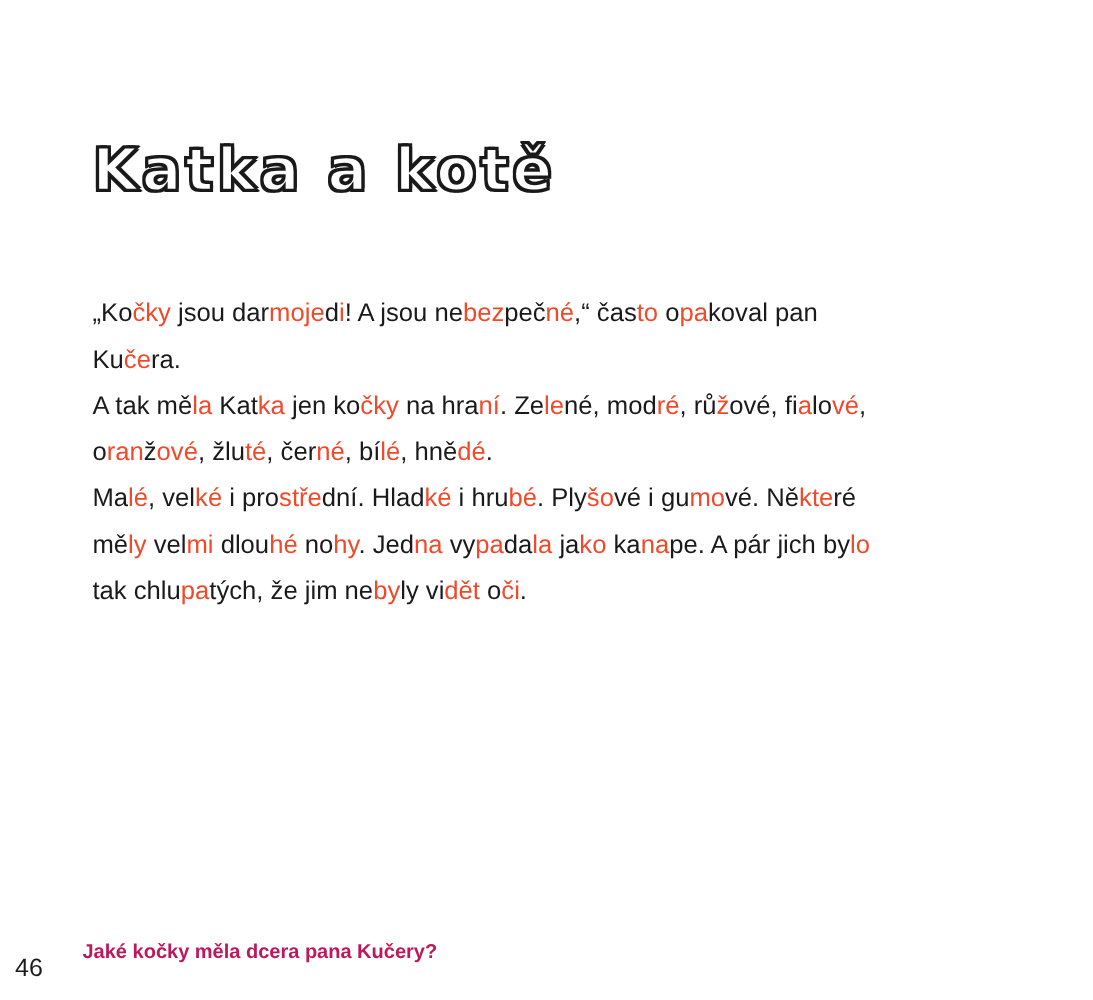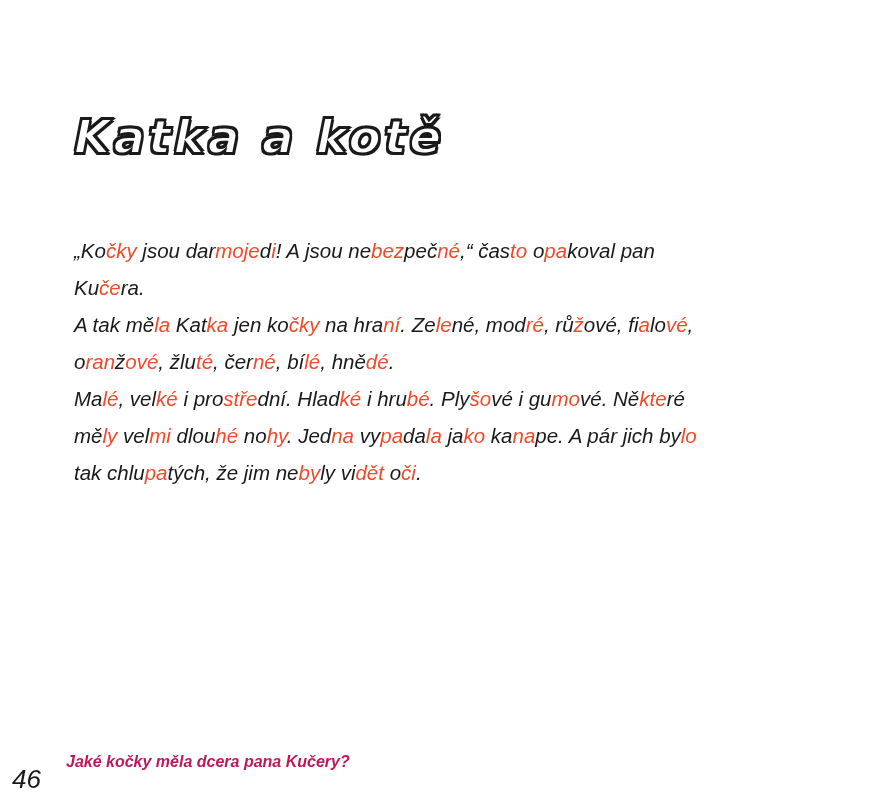--- a/index.html
+++ b/index.html
@@ -12,21 +12,20 @@
     background: #ffffff;
     font-family: "Liberation Sans", sans-serif;
     overflow: hidden;
     position: relative;
   }
   .page {
     position: relative;
     width: 874px;
     height: 800px;
     box-sizing: border-box;
-    font-style: italic;
   }
   .title {
     position: absolute;
     left: 74px;
     top: 78px;
     font-family: "DejaVu Sans", sans-serif;
     font-size: 47px;
     font-weight: bold;
     letter-spacing: 3px;
     color: #ffffff;
@@ -61,21 +60,21 @@
     font-family: "Liberation Sans", sans-serif;
     font-size: 16px;
     color: #be185d;
     font-weight: bold;
   }
   .page-number {
     position: absolute;
     left: 12px;
     top: 764px;
     font-family: "Liberation Sans", sans-serif;
-    font-size: 26px;
+    font-size: 20px;
     color: #1a1a1a;
   }
 </style>
 </head>
 <body>
 
 <div class="page">
 
   <h1 class="title">Katka a kotě</h1>
 

